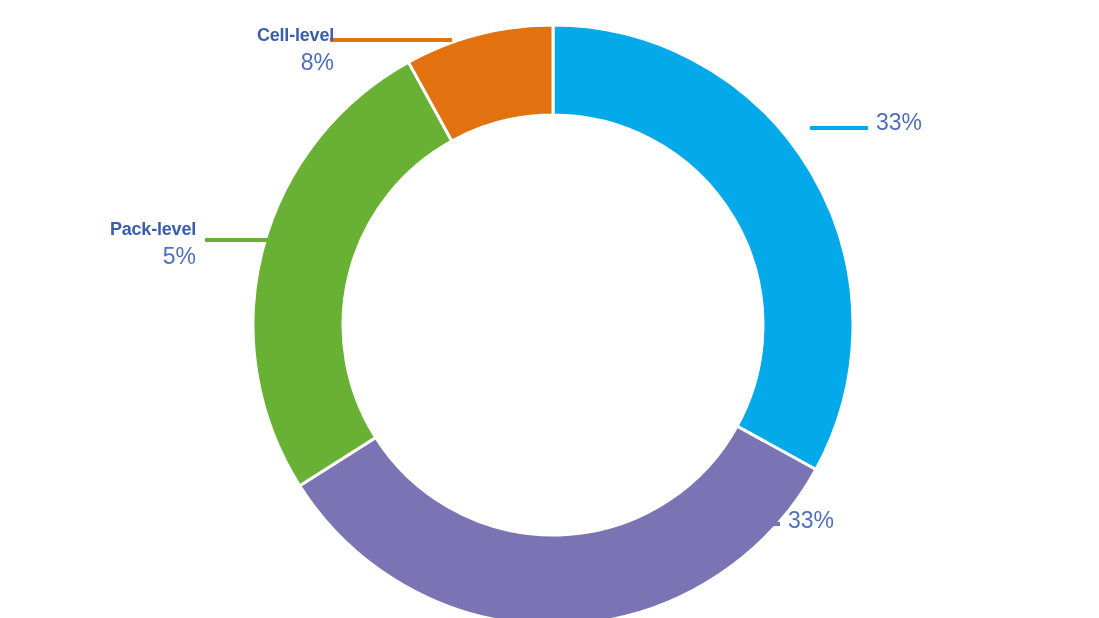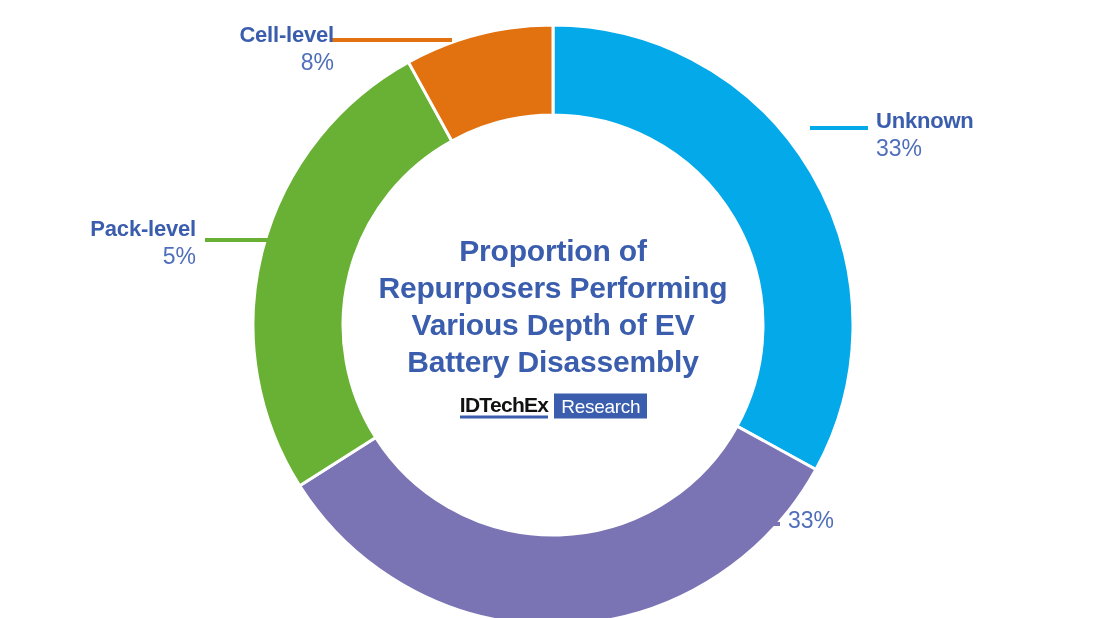--- a/index.html
+++ b/index.html
@@ -100,21 +100,21 @@
   }
 
   
   .callout {
     position: absolute;
     pointer-events: none;
   }
   .callout .cl-name {
     font-family: "Liberation Sans", sans-serif;
     font-weight: bold;
-    font-size: 22px;
+    font-size: 18px;
     line-height: 26px;
     letter-spacing: -0.2px;
     color: #3a5dad;
     white-space: nowrap;
     display: block;
   }
   .callout .cl-pct {
     font-family: "Liberation Sans", sans-serif;
     font-weight: normal;
     font-size: 23px;
@@ -152,48 +152,32 @@
     </g>
 
     <g>
       <line x1="330" y1="40" x2="452" y2="40" stroke="#e2710f" stroke-width="4"></line>
       <line x1="205" y1="240" x2="268" y2="240" stroke="#68b134" stroke-width="4"></line>
       <line x1="810" y1="128" x2="868" y2="128" stroke="#03a9e8" stroke-width="4"></line>
       <line x1="722" y1="524" x2="780" y2="524" stroke="#7b74b4" stroke-width="4"></line>
     </g>
   </svg>
 
-  <div class="center-block">
-    <div class="center-title">Proportion of
-Repurposers Performing
-Various Depth of EV
-Battery Disassembly</div>
-    <div class="logo-row">
-      <div class="logo-idtechex">
-        <span class="logo-idtechex-text">IDTechEx</span>
-        <span class="logo-underline"></span>
-      </div>
-      <div class="logo-research">
-        <span class="logo-research-text">Research</span>
-      </div>
-    </div>
-  </div>
 
   <div class="callout align-right" id="callout-cell">
     <span class="cl-name">Cell-level</span>
     <span class="cl-pct">8%</span>
   </div>
 
   <div class="callout align-right" id="callout-pack">
     <span class="cl-name">Pack-level</span>
     <span class="cl-pct">5%</span>
   </div>
 
   <div class="callout align-left" id="callout-unknown">
-    <span class="cl-name">Unknown</span>
     <span class="cl-pct">33%</span>
   </div>
 
   <div class="callout align-left" id="callout-module">
     <span class="cl-pct">33%</span>
   </div>
 
 </div>
 
 </body></html>

